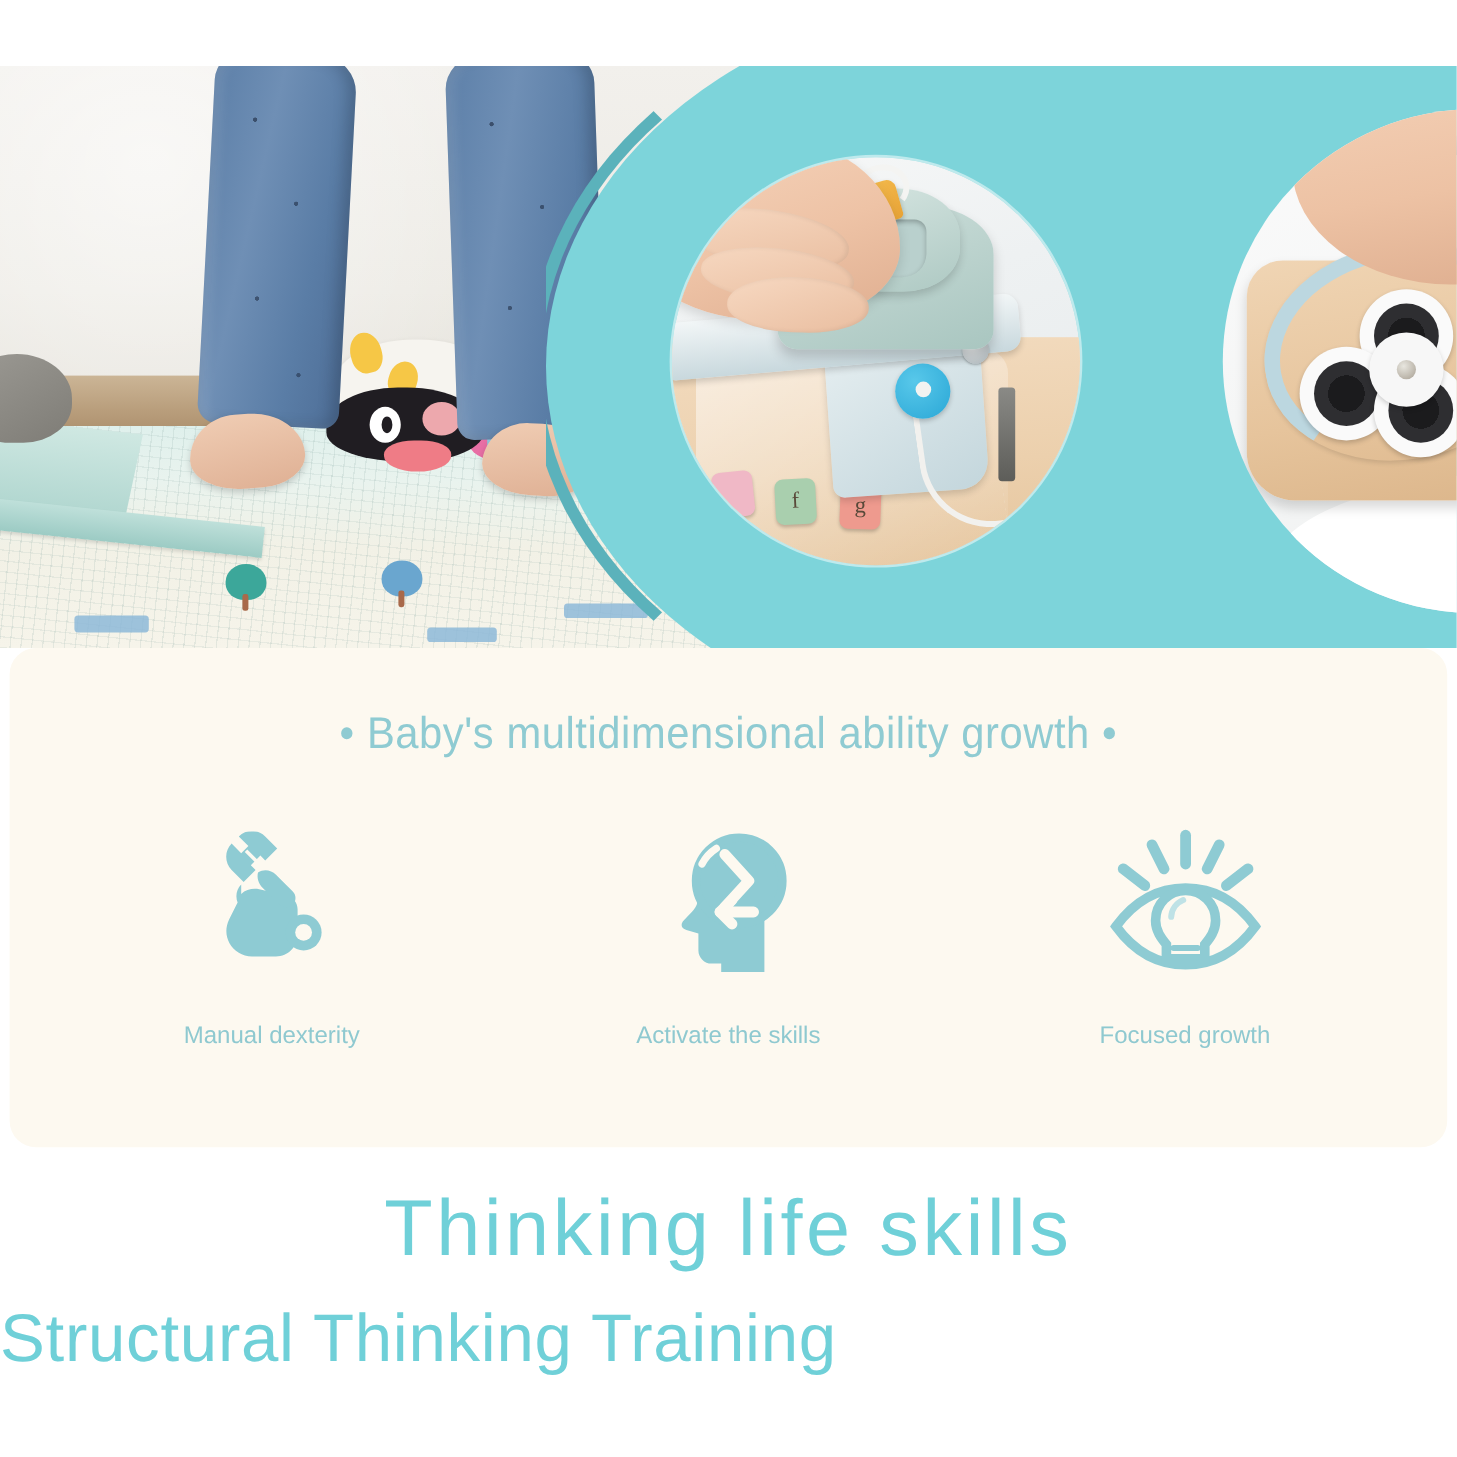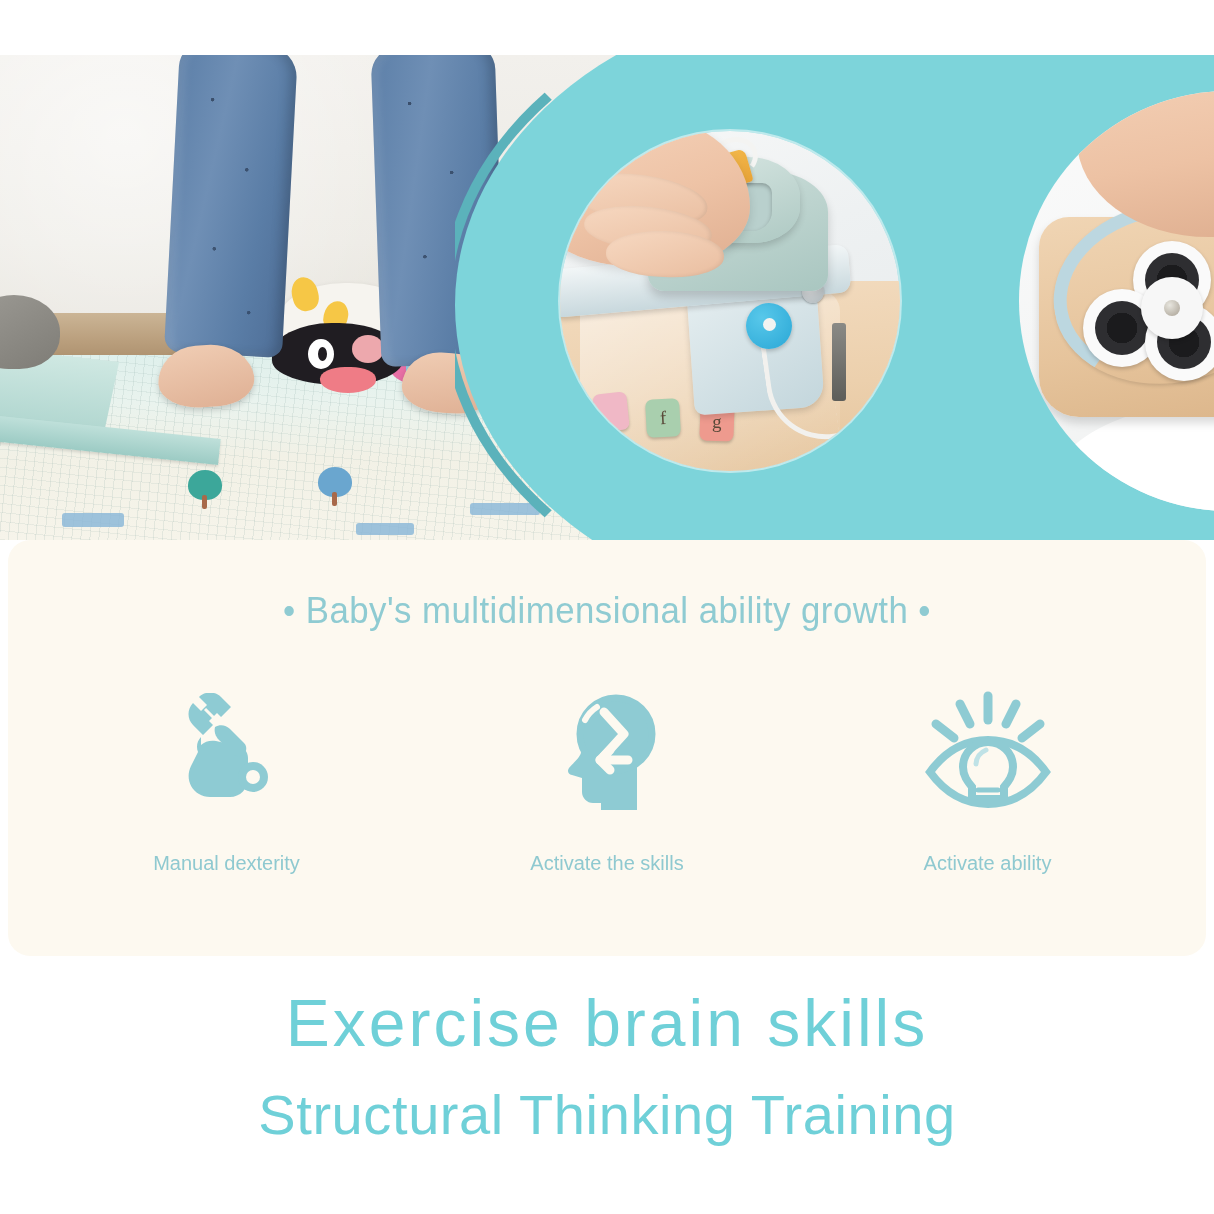--- a/index.html
+++ b/index.html
@@ -207,21 +207,21 @@
   }
   .feature:nth-child(4) .feature-label{ letter-spacing:1.2px; }
 
   
   .headline-1{
     position:absolute; left:0; top:985px; width:100%; text-align:center;
     font-size:66px; color:#6fd0d8; letter-spacing:3px;
     font-family:"Liberation Sans", sans-serif; font-weight:400;
   }
   .headline-2{
-    position:absolute; left:0; top:1082px; width:100%; text-align:center;
+    position:absolute; left:0; top:1082px; width:100%; text-align:left;
     font-size:56px; color:#6fd0d8; letter-spacing:.6px;
     font-family:"Liberation Sans", sans-serif; font-weight:400;
   }
 </style>
 </head>
 <body>
 
 <div class="photo-band">
 
   <div class="left-photo">
@@ -360,20 +360,20 @@
           </g>
           <path d="M6 82c16-22 36-32 58-32s42 10 58 32c-16 22-36 32-58 32S22 104 6 82z" fill="none" stroke="#8ecbd3" stroke-width="8"></path>
           <path d="M64 52c-14 0-25 11-25 25 0 9 5 15 9 20v12h32V97c4-5 9-11 9-20 0-14-11-25-25-25z" fill="none" stroke="#8ecbd3" stroke-width="8"></path>
           <g stroke="#8ecbd3" stroke-width="5" stroke-linecap="round">
             <line x1="54" y1="100" x2="74" y2="100"></line>
             <line x1="55" y1="108" x2="73" y2="108"></line>
           </g>
           <path d="M52 74a16 16 0 0 1 10-14" fill="none" stroke="#bfe2e6" stroke-width="5" stroke-linecap="round"></path>
         </svg>
       </div>
-      <div class="feature-label">Activate ability</div>
+      <div class="feature-label">Focused growth</div>
     </div>
 
   </div>
 </div>
 
-<div class="headline-1">Exercise brain skills</div>
+<div class="headline-1">Thinking life skills</div>
 <div class="headline-2">Structural Thinking Training</div>
 
 </body></html>

